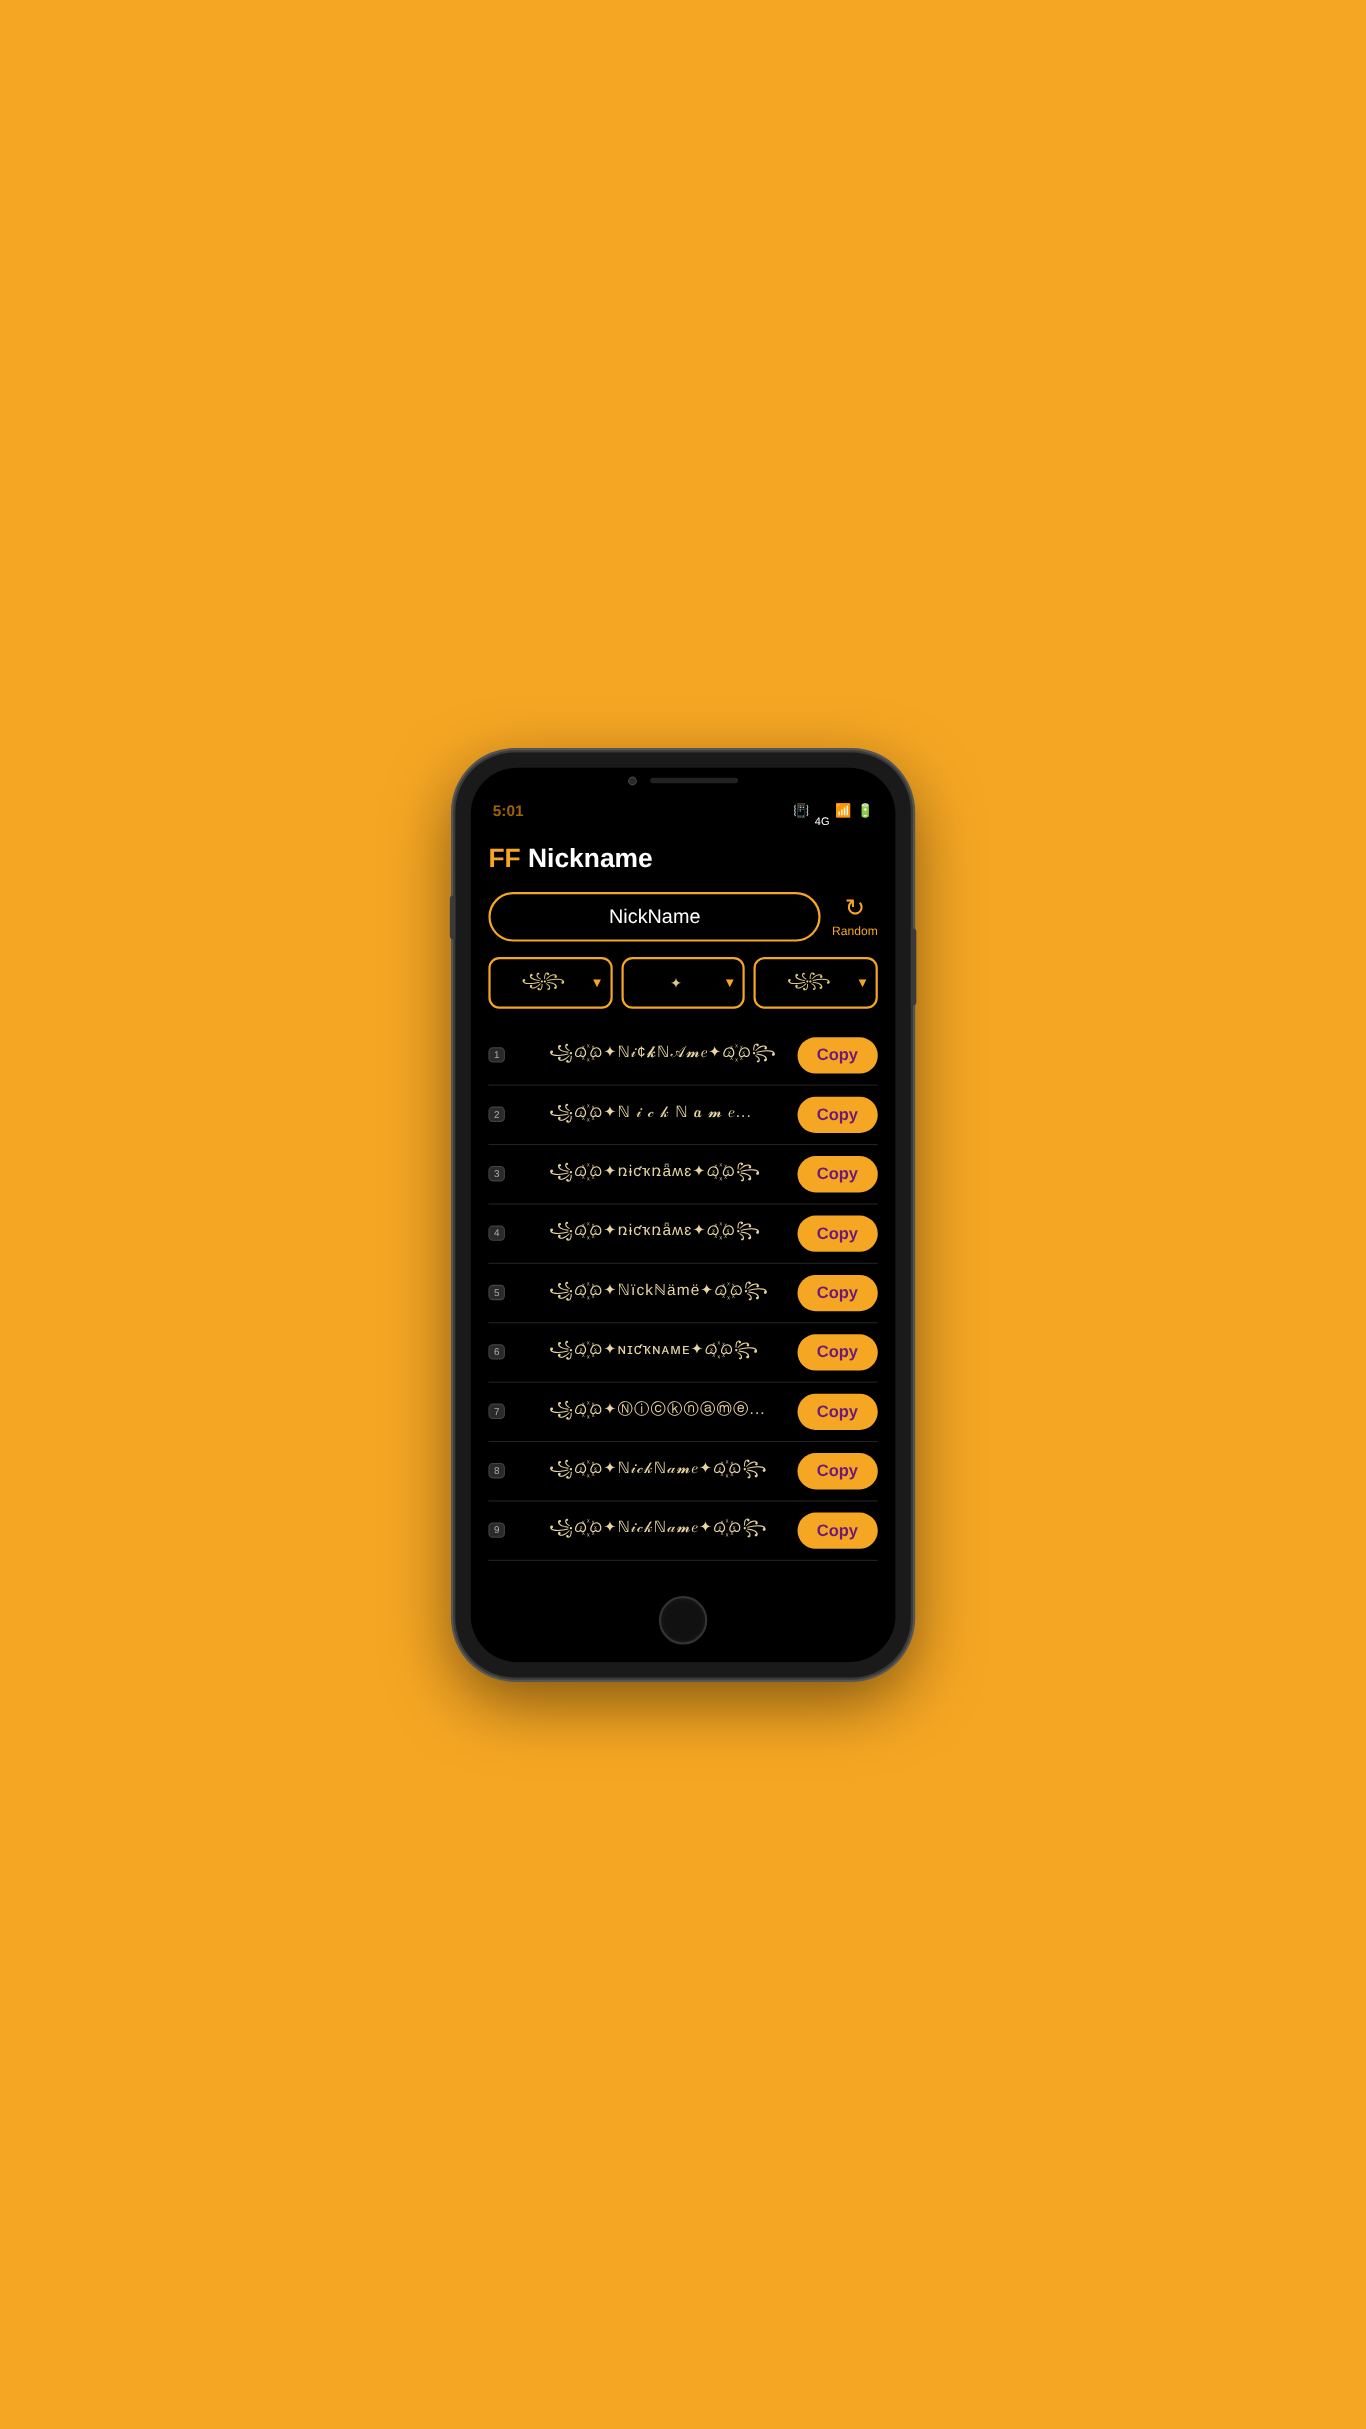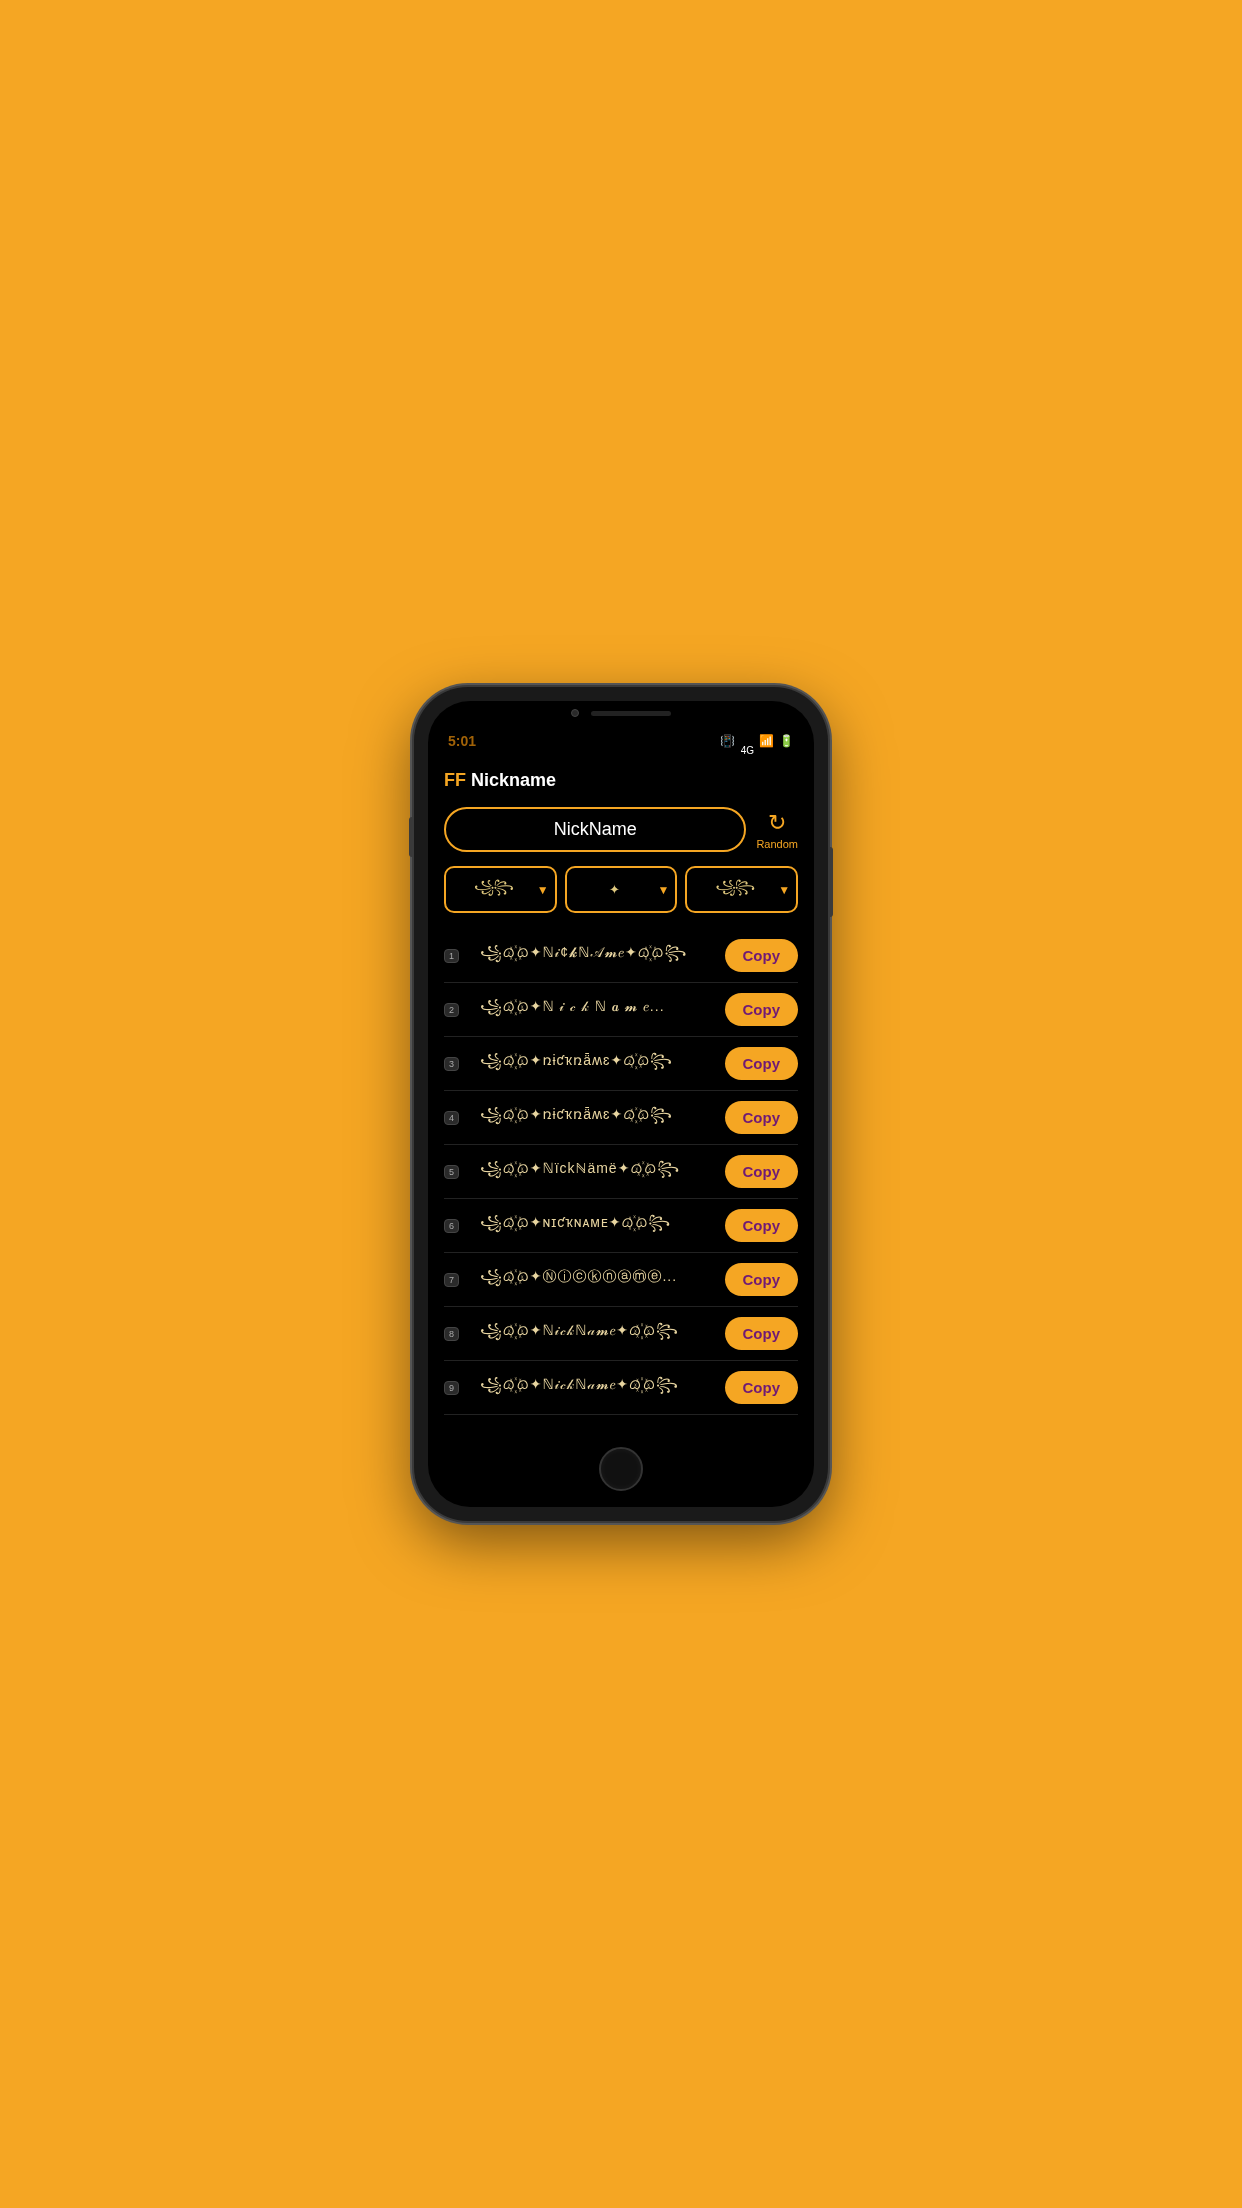--- a/index.html
+++ b/index.html
@@ -86,21 +86,21 @@
     }
 
     
     .app-content {
       flex: 1;
       padding: 10px 16px 20px;
       overflow-y: auto;
     }
 
     .app-title {
-      font-size: 18px;
+      font-size: 24px;
       font-weight: 700;
       color: #fff;
       margin-bottom: 16px;
     }
 
     .app-title .ff {
       color: #F5A623;
     }
 
     
@@ -206,20 +206,21 @@
     }
 
     .nickname-styled {
       flex: 1;
       color: #e8d5a0;
       font-size: 14px;
       letter-spacing: 1px;
       overflow: hidden;
       white-space: nowrap;
       text-overflow: ellipsis;
+      margin-left: 19px;
     }
 
     .copy-btn {
       background: #F5A623;
       border: none;
       border-radius: 20px;
       padding: 8px 18px;
       color: #701a75;
       font-weight: 700;
       font-size: 15px;

